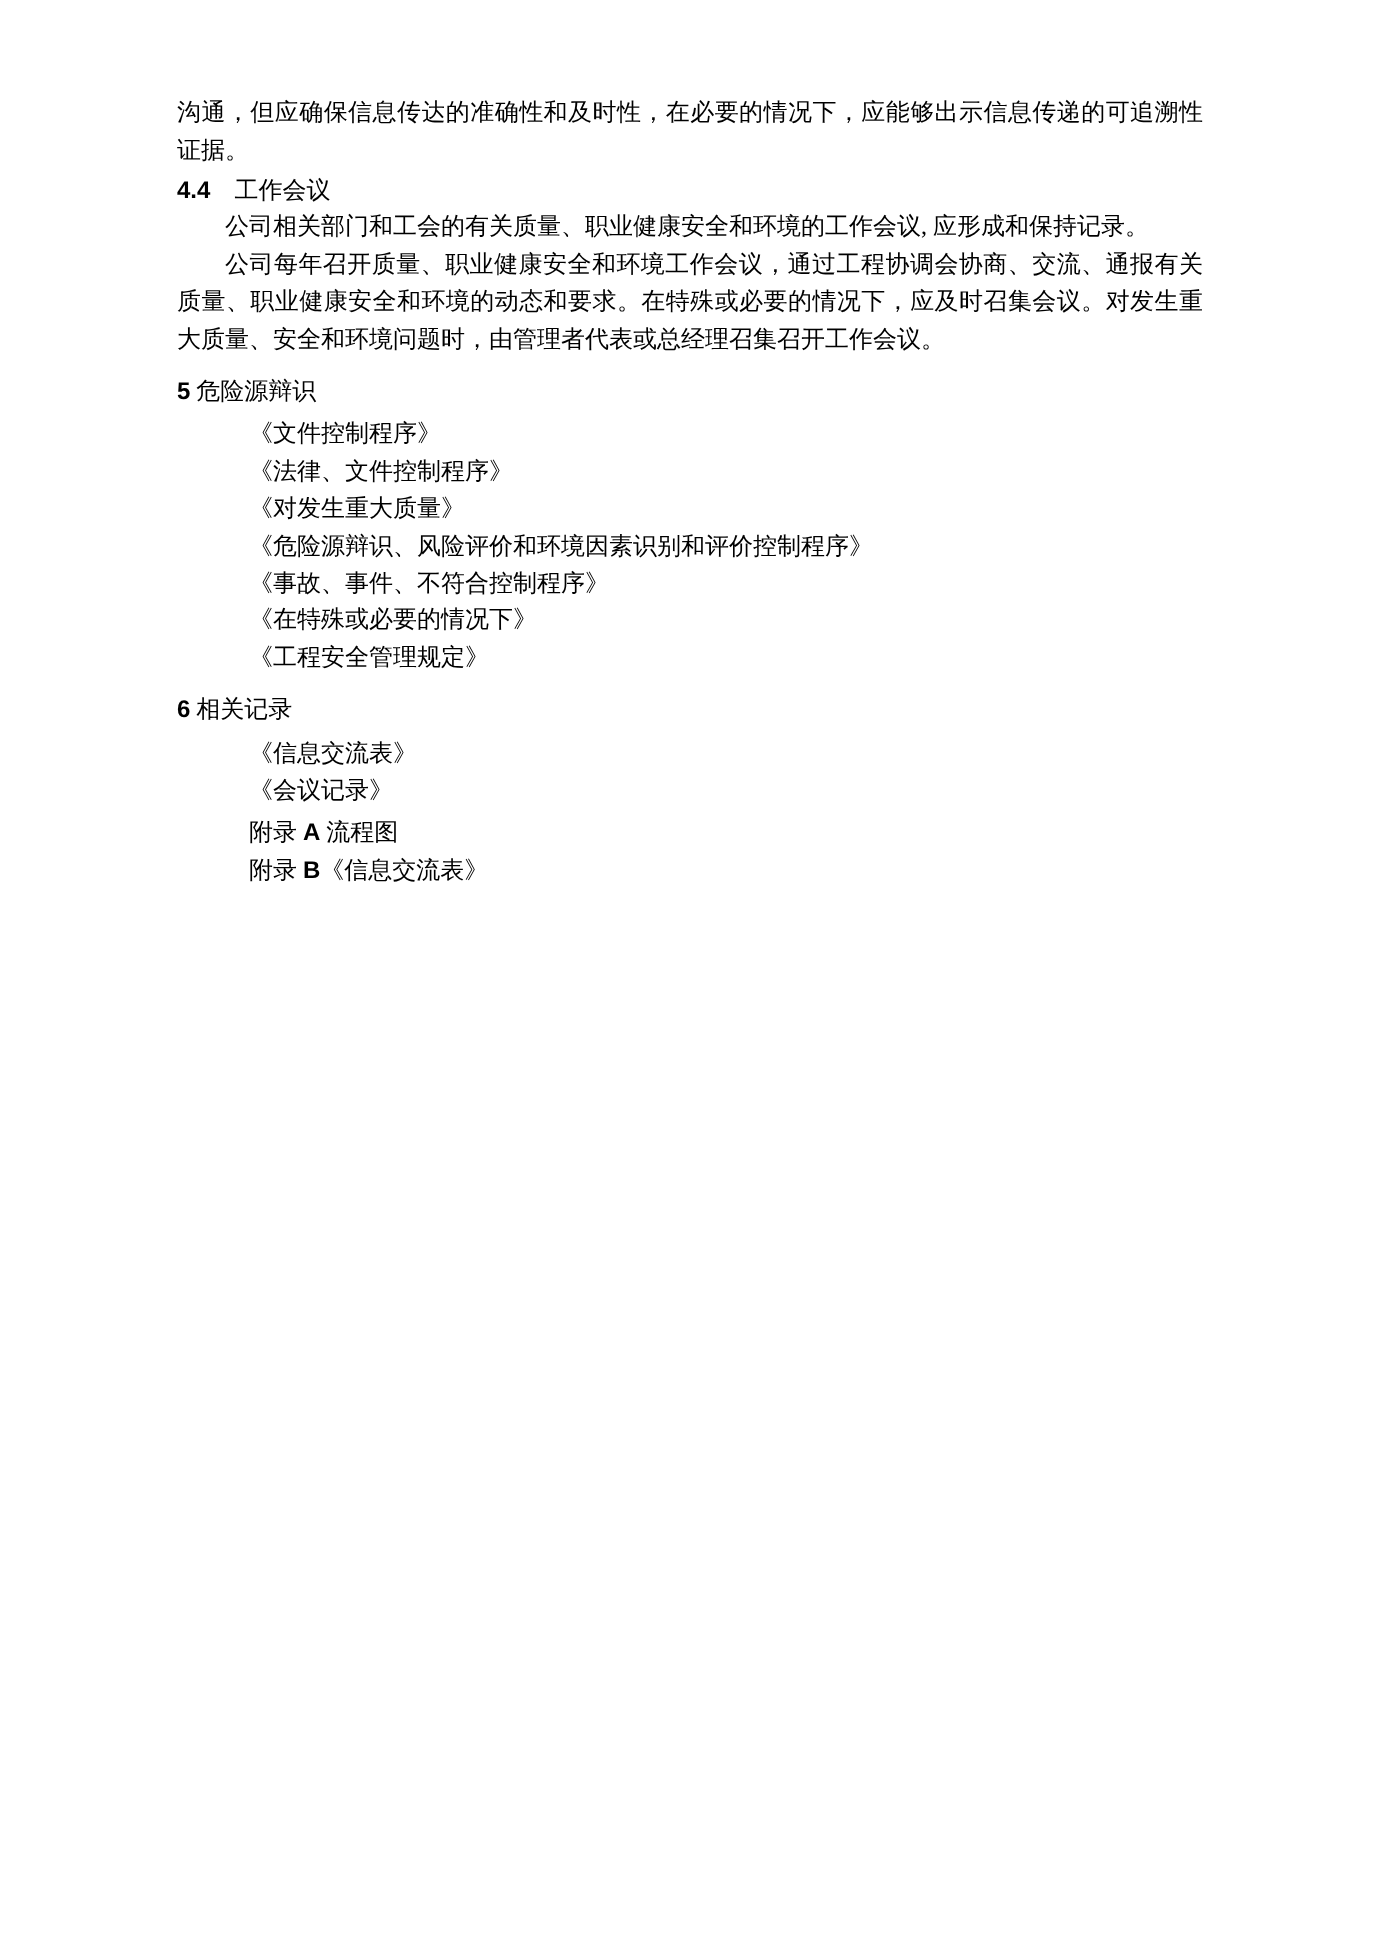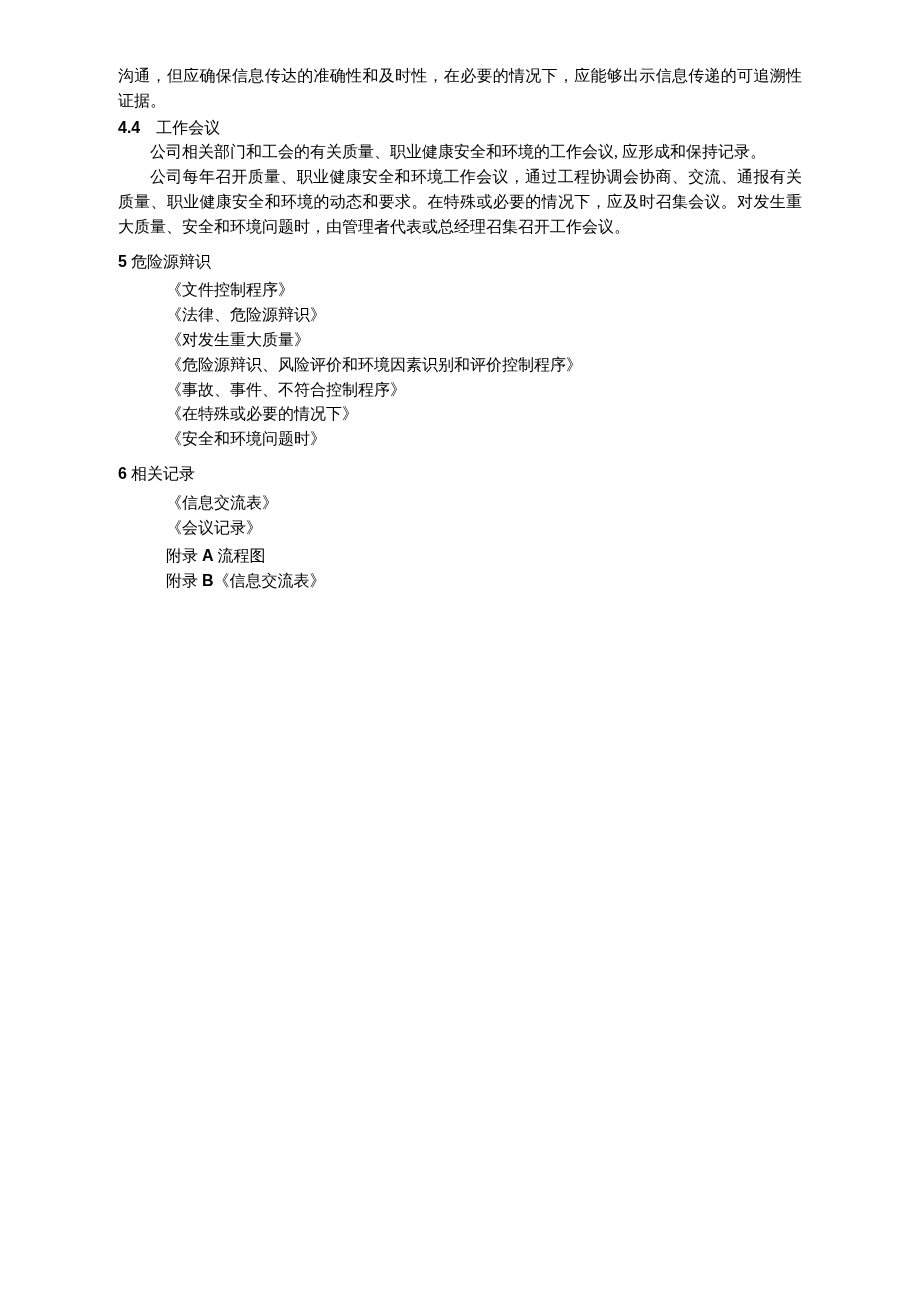--- a/index.html
+++ b/index.html
@@ -65,26 +65,26 @@
   </p>
 
   <p class="para indent">公司相关部门和工会的有关质量、职业健康安全和环境的工作会议, 应形成和保持记录。</p>
   <p class="para indent">公司每年召开质量、职业健康安全和环境工作会议，通过工程协调会协商、交流、通报有关质量、职业健康安全和环境的动态和要求。在特殊或必要的情况下，应及时召集会议。对发生重大质量、安全和环境问题时，由管理者代表或总经理召集召开工作会议。</p>
 
   <p class="heading section-gap">
     <span class="num">5</span><span class="title"> 危险源辩识</span>
   </p>
   <div class="item-list small-gap">
     <p class="item">《文件控制程序》</p>
-    <p class="item">《法律、危险源辩识》</p>
+    <p class="item">《法律、文件控制程序》</p>
     <p class="item">《对发生重大质量》</p>
     <p class="item">《危险源辩识、风险评价和环境因素识别和评价控制程序》</p>
     <p class="item">《事故、事件、不符合控制程序》</p>
     <p class="item">《在特殊或必要的情况下》</p>
-    <p class="item">《安全和环境问题时》</p>
+    <p class="item">《工程安全管理规定》</p>
   </div>
 
   <p class="heading section-gap">
     <span class="num">6</span><span class="title"> 相关记录</span>
   </p>
   <div class="item-list small-gap">
     <p class="item">《信息交流表》</p>
     <p class="item">《会议记录》</p>
   </div>
 

